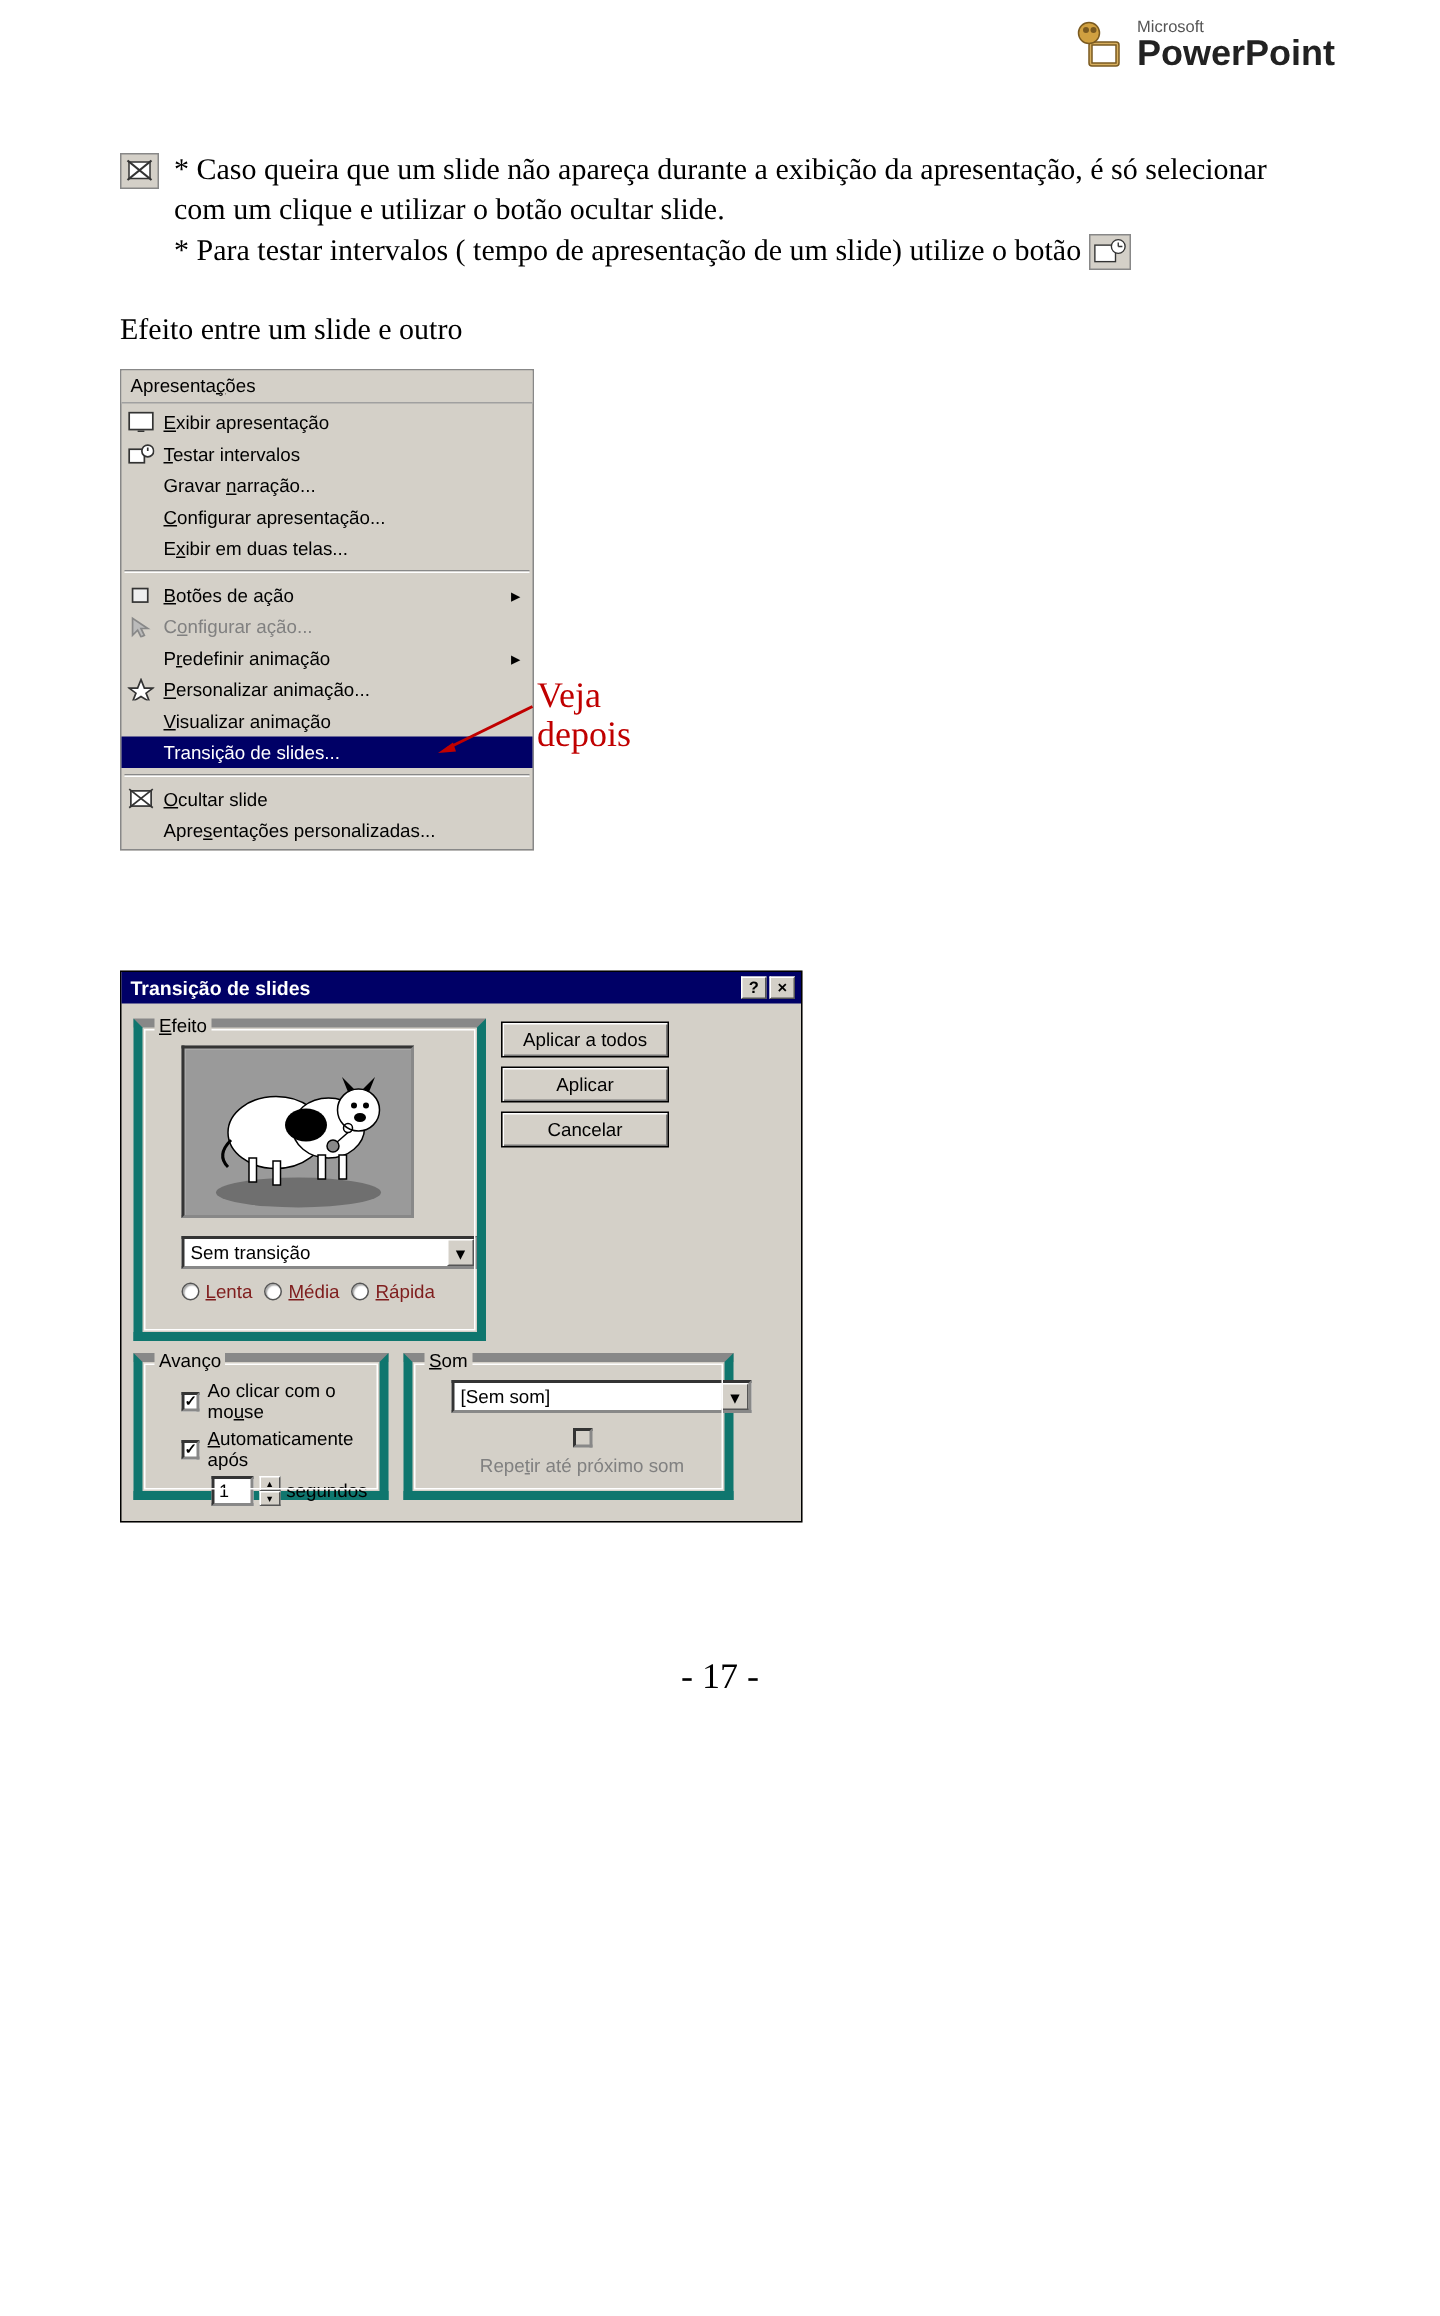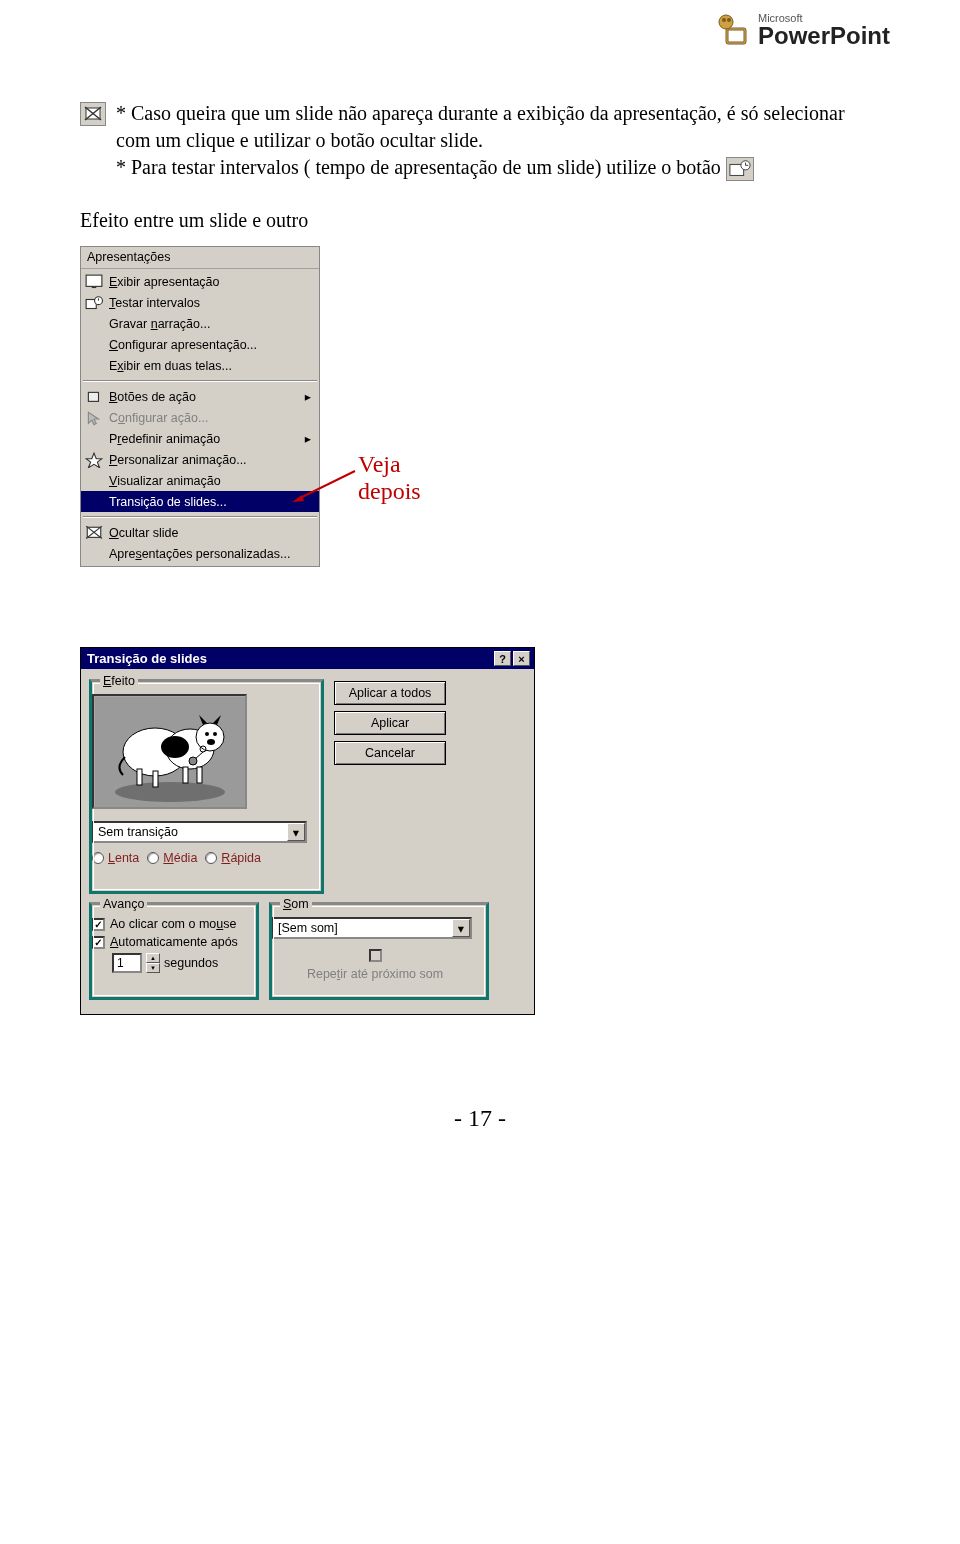--- a/index.html
+++ b/index.html
@@ -63,21 +63,21 @@
     vertical-align:middle;
     position:relative;
   }
   .inline-icon svg{width:100%;height:100%;}
 
   .subtitle { font-size:20px; margin-top:28px; }
 
   
   .menu {
     margin-top:14px;
-    width:240px;
+    width:276px;
     font-family: Tahoma, Arial, sans-serif;
     font-size:12.5px;
     color:#000;
     background:#d4d0c8;
     border:1px solid #888;
   }
   .menu-title {
     padding:3px 6px 4px 6px;
     background:#d4d0c8;
     border-bottom:1px solid #a0a0a0;
@@ -154,24 +154,24 @@
     border:1px solid #fff;
     border-right-color:#555;border-bottom-color:#555;
     font-size:11px;
     display:flex;align-items:center;justify-content:center;
     color:#000;
     font-family:Arial,sans-serif;
     font-weight:bold;
   }
   .dlg-body { padding:10px 8px 6px 8px; }
   .groupbox {
-    border:3px solid #0f766e;
+    border:6px solid #0f766e;
     border-top-color:#888;
     position:relative;
-    padding:12px 8px 8px 0;
+    padding:12px 8px 8px 26px;
     margin-bottom:8px;
   }
   .groupbox::before{
     content:"";position:absolute;inset:1px;border:1px solid #fff;pointer-events:none;
   }
   .gb-legend {
     position:absolute;
     top:-8px;left:8px;
     background:#d4d0c8;
     padding:0 3px;
@@ -414,21 +414,21 @@
               <rect x="42" y="72" width="5" height="16" fill="#fff" stroke="#000"></rect>
               <rect x="58" y="74" width="5" height="16" fill="#fff" stroke="#000"></rect>
               <rect x="88" y="70" width="5" height="16" fill="#fff" stroke="#000"></rect>
               <rect x="102" y="70" width="5" height="16" fill="#fff" stroke="#000"></rect>
               <path d="M30 60 Q20 70 28 78" fill="none" stroke="#000" stroke-width="2"></path>
               <circle cx="108" cy="52" r="3" fill="none" stroke="#000"></circle>
               <line x1="108" y1="55" x2="100" y2="62" stroke="#000"></line>
               <circle cx="98" cy="64" r="4" fill="#888" stroke="#000"></circle>
             </svg>
           </div>
-          <div class="dd" style="margin-top:12px;width:215px;">
+          <div class="dd" style="margin-top:12px;width:197px;">
             <span>Sem transição</span>
             <span class="dd-btn">▾</span>
           </div>
           <div class="radio-row">
             <span class="radio">
                 <span class="radio-dot"></span>
                 <span><u>L</u>enta</span>
               </span>
             <span class="radio">
                 <span class="radio-dot"></span>

